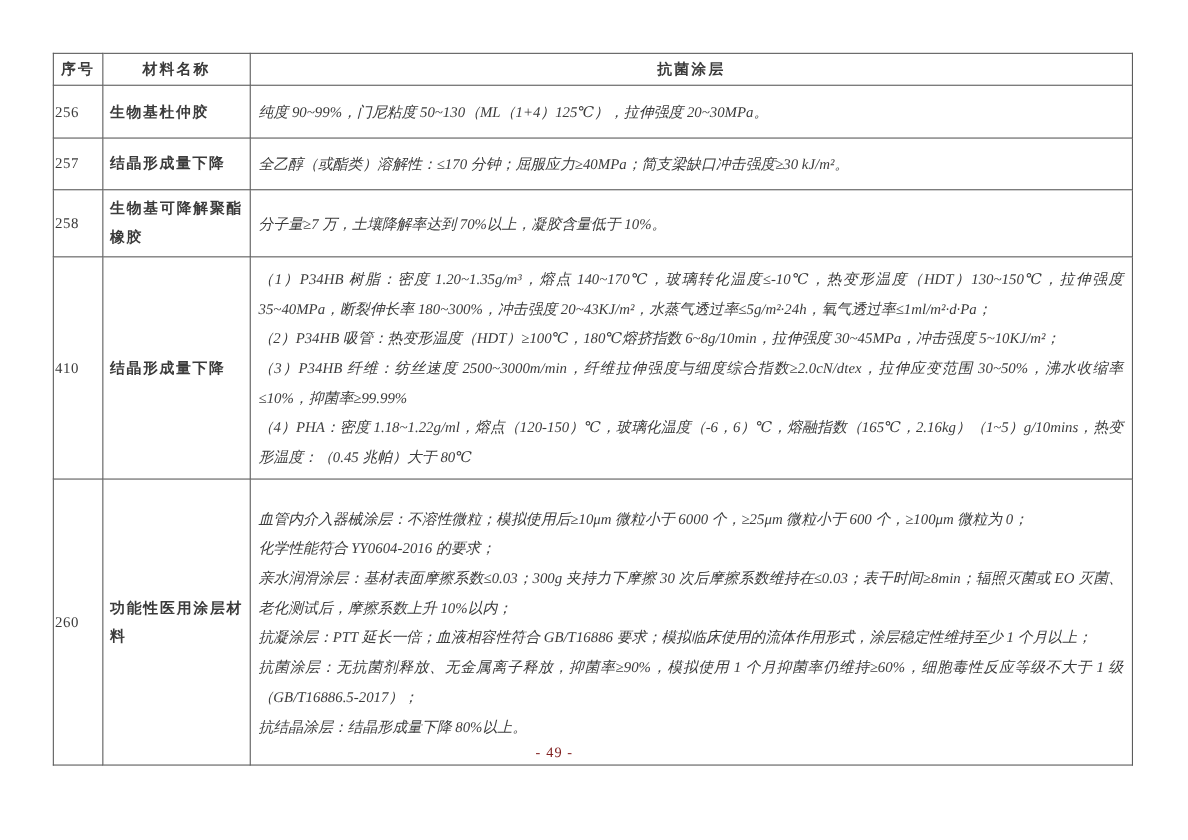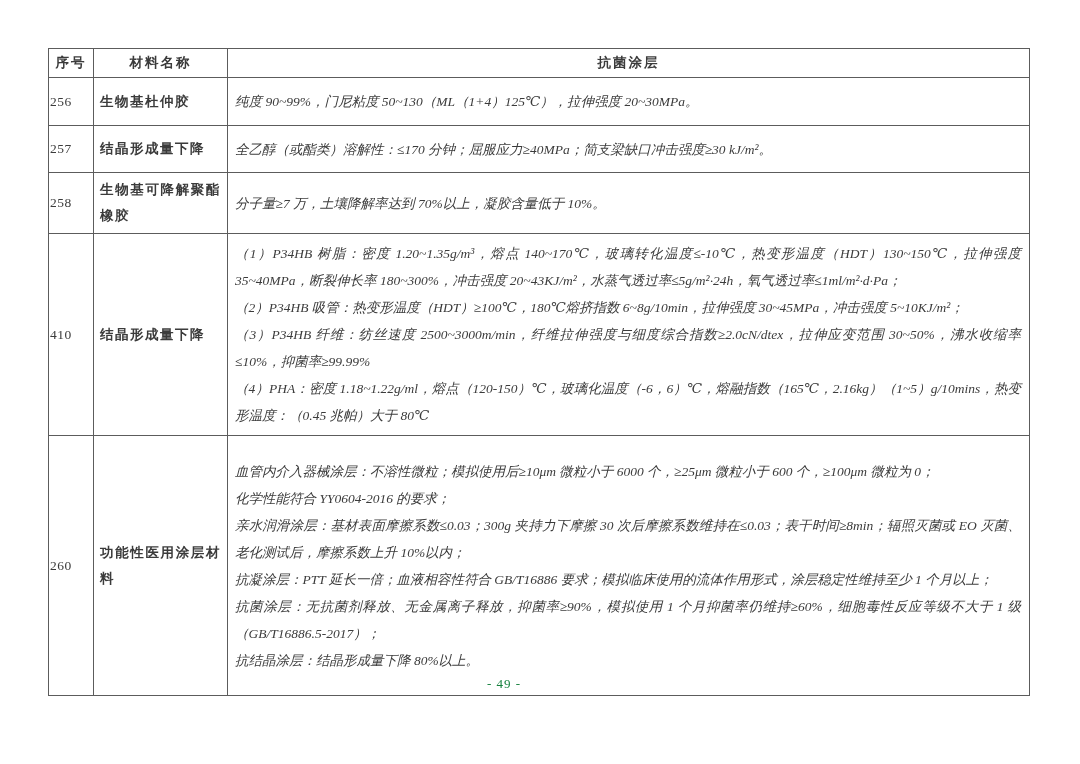--- a/index.html
+++ b/index.html
@@ -62,21 +62,21 @@
   .r259{height:184px;}
   .r260{height:260px;}
   .para{margin:0;font-style:italic;}
   .page-number{
     position:absolute;
     left:0;top:676px;
     width:1008px;
     text-align:center;
     font-size:13px;
     letter-spacing:1px;
-    color:#15803d;
+    color:#7f1d1d;
   }
 </style>
 </head>
 <body>
 
 <div class="page">
   <table class="materials">
     <colgroup>
       <col class="c-no">
         <col class="c-name">

